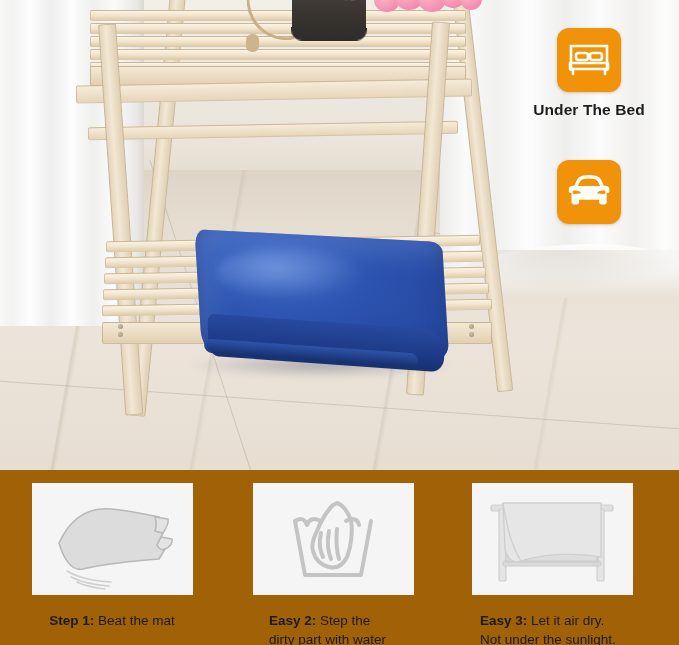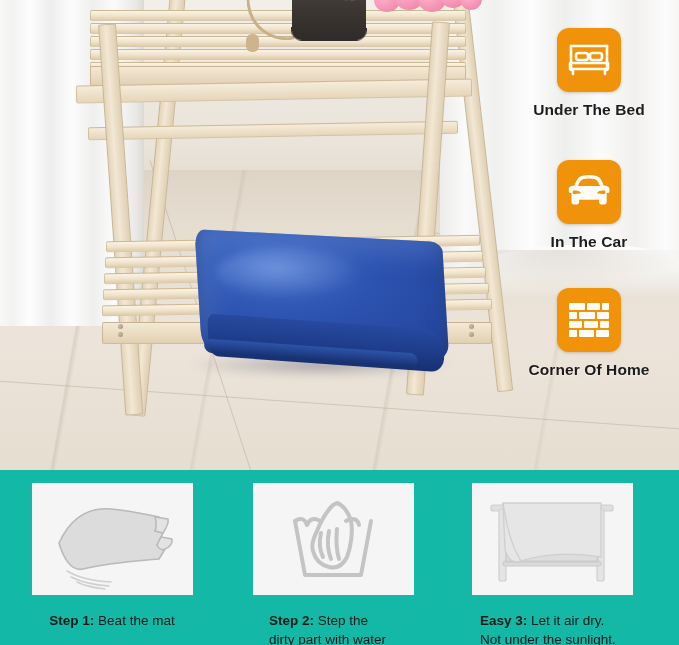--- a/index.html
+++ b/index.html
@@ -204,21 +204,21 @@
   .headline {
     position: absolute; right: 12px; top: 417px;
     font-size: 33px; font-weight: 700; color: #141414;
     letter-spacing: -.2px; white-space: nowrap;
     text-shadow: 0 1px 3px rgba(255,255,255,.55);
   }
 
   
   .steps {
     position: absolute; left: 0; top: 470px; width: 679px; height: 175px;
-    background: #14b8a6;
+    background: #a16207;
   }
   .step {
     position: absolute; top: 13px; width: 200px;
   }
   .step-art {
     width: 161px; height: 112px; margin: 0 auto;
     background: #f5f5f5;
     display: flex; align-items: center; justify-content: center;
   }
   .step-text {
@@ -332,44 +332,22 @@
             L5.6 15c-1.7.4-2.8 1.5-2.8 3.1v2.5c0 .9.7 1.5 1.6 1.5h1.1v9.2c0 1.2 1 2.2 2.2 2.2h3.2
             c1.2 0 2.2-1 2.2-2.2v-2.6h20v2.6c0 1.2 1 2.2 2.2 2.2h3.2c1.2 0 2.2-1 2.2-2.2v-9.2h1.1
             c.9 0 1.6-.6 1.6-1.5v-2.5c0-1.6-1.1-2.7-2.8-3.1l-3-.6c-1-2.8-2.6-6.4-4.2-7.8C31.4 5 28.2 4 23 4z
             M23 7.6c4.2 0 6.7.7 8 1.9 1 1 2.2 3.3 3 5.4H12c.8-2.1 2-4.4 3-5.4 1.3-1.2 3.8-1.9 8-1.9z"></path>
           <path fill="#F0920A" d="M9.4 19.4c1.9 0 4 .7 5 1.9.5.6.3 1.2-.5 1.3l-5.6.5c-1 .1-1.6-.5-1.6-1.4v-1
             c0-.8.6-1.3 1.6-1.3z"></path>
           <path fill="#F0920A" d="M36.6 19.4c-1.9 0-4 .7-5 1.9-.5.6-.3 1.2.5 1.3l5.6.5c1 .1 1.6-.5 1.6-1.4v-1
             c0-.8-.6-1.3-1.6-1.3z"></path>
         </svg>
       </div>
-      <div class="feat-label">In The Car</div>
-    </div>
-
-    <div class="feature" style="top:288px;">
-      <div class="feat-icon" style="background:#F0920A;">
-        <svg width="46" height="42" viewBox="0 0 46 42" aria-hidden="true">
-          <g fill="#fffdf6">
-            <rect x="3" y="4" width="16" height="7" rx="1"></rect>
-            <rect x="21" y="4" width="13" height="7" rx="1"></rect>
-            <rect x="36" y="4" width="7" height="7" rx="1"></rect>
-            <rect x="3" y="13" width="8" height="7" rx="1"></rect>
-            <rect x="13" y="13" width="16" height="7" rx="1"></rect>
-            <rect x="31" y="13" width="12" height="7" rx="1"></rect>
-            <rect x="3" y="22" width="13" height="7" rx="1"></rect>
-            <rect x="18" y="22" width="14" height="7" rx="1"></rect>
-            <rect x="34" y="22" width="9" height="7" rx="1"></rect>
-            <rect x="3" y="31" width="8" height="7" rx="1"></rect>
-            <rect x="13" y="31" width="15" height="7" rx="1"></rect>
-            <rect x="30" y="31" width="13" height="7" rx="1"></rect>
-          </g>
-        </svg>
-      </div>
-      <div class="feat-label">Corner Of Home</div>
-    </div>
+    </div>
+
 
   </div>
 
   <div class="steps">
 
     <div class="step s1">
       <div class="step-art">
         <svg width="150" height="104" viewBox="0 0 150 104" aria-hidden="true">
           <path d="M22 56 C34 30 52 20 74 22 C96 24 112 28 122 30
                    L118 44 L126 46 L120 58 L128 62 L122 72
@@ -399,21 +377,21 @@
             <path d="M60 18 C54 24 48 34 44 44 C40 52 38 58 40 64
                      C42 72 48 78 56 80 C64 82 70 78 74 70
                      C78 60 80 44 78 34 C76 26 70 18 64 16 Z"></path>
             <path d="M48 46 C46 54 46 62 50 70"></path>
             <path d="M56 44 C54 54 54 62 58 72"></path>
             <path d="M64 42 C63 52 63 62 66 72"></path>
           </g>
         </svg>
       </div>
       <div class="step-text">
-        <b>Step 2:</b>
+        <b>Easy 2:</b>
         <span>Step the</span><br>
         <span>dirty part with water</span>
       </div>
     </div>
 
     <div class="step s3">
       <div class="step-art">
         <svg width="150" height="104" viewBox="0 0 150 104" aria-hidden="true">
           <rect x="14" y="18" width="122" height="6" rx="2" fill="#e0e0e0" stroke="#cfcfcf" stroke-width="1.2"></rect>
           <rect x="22" y="22" width="7" height="72" rx="2" fill="#e4e4e4" stroke="#cfcfcf" stroke-width="1.2"></rect>

